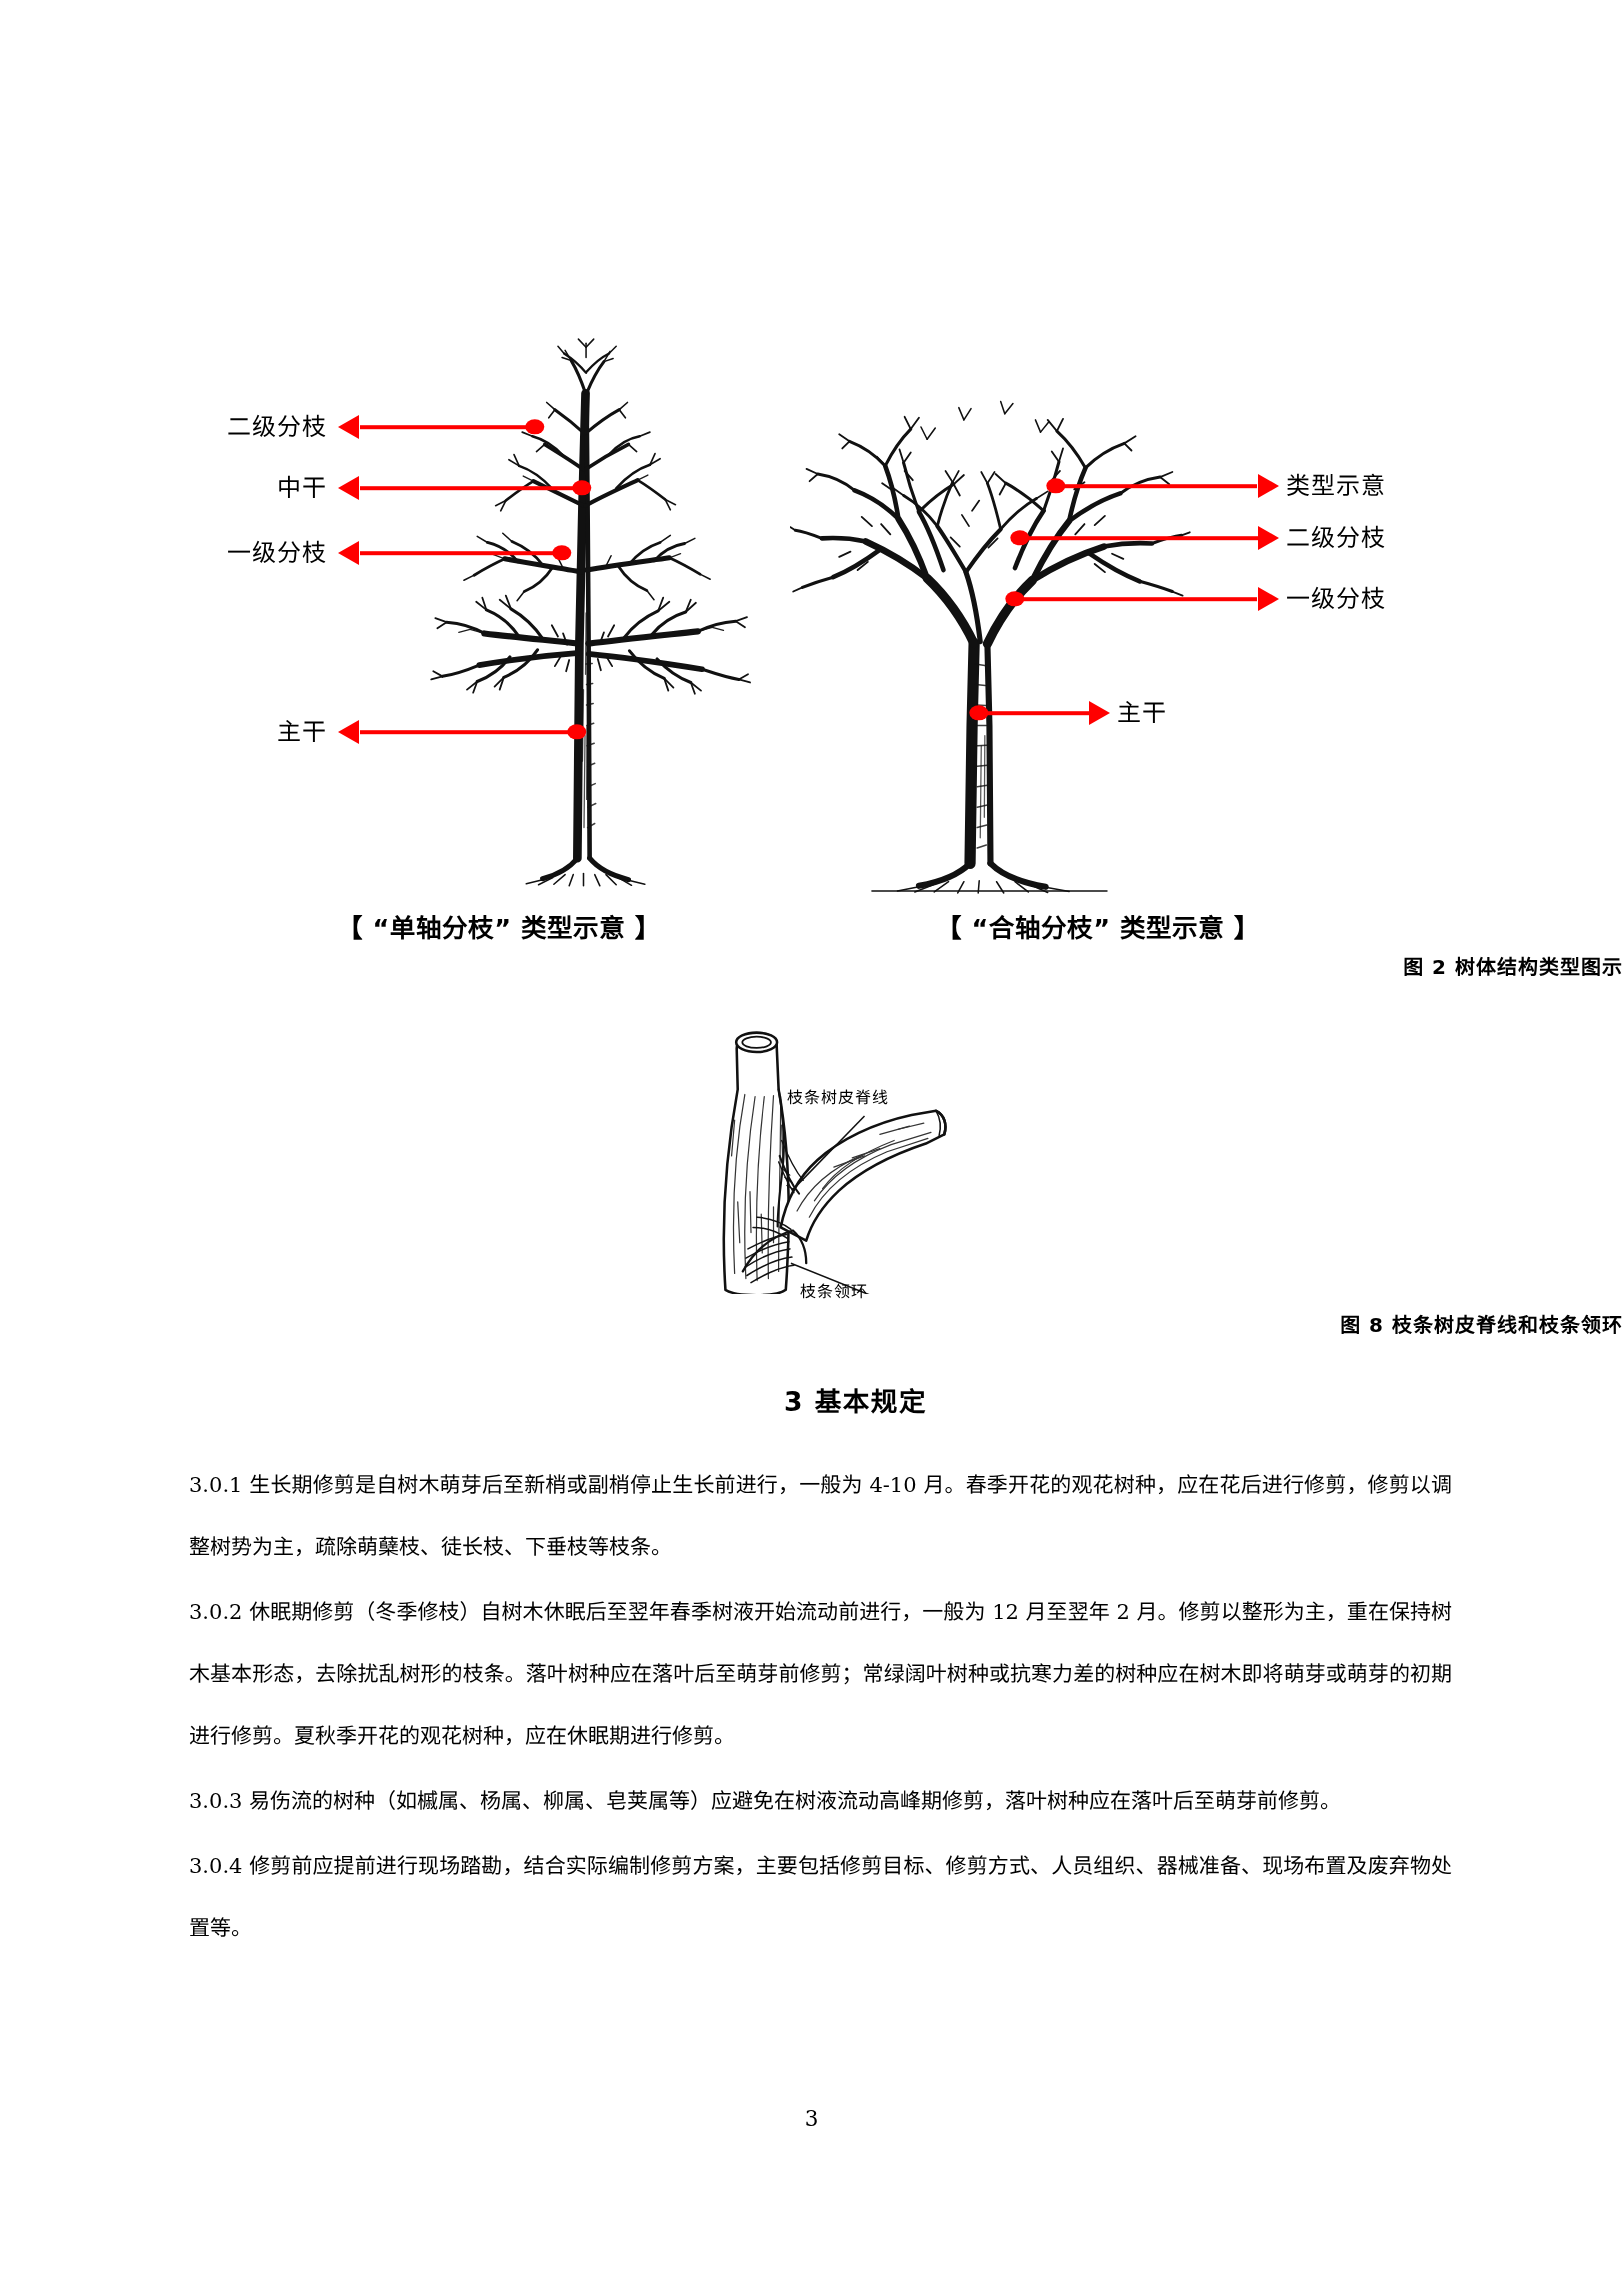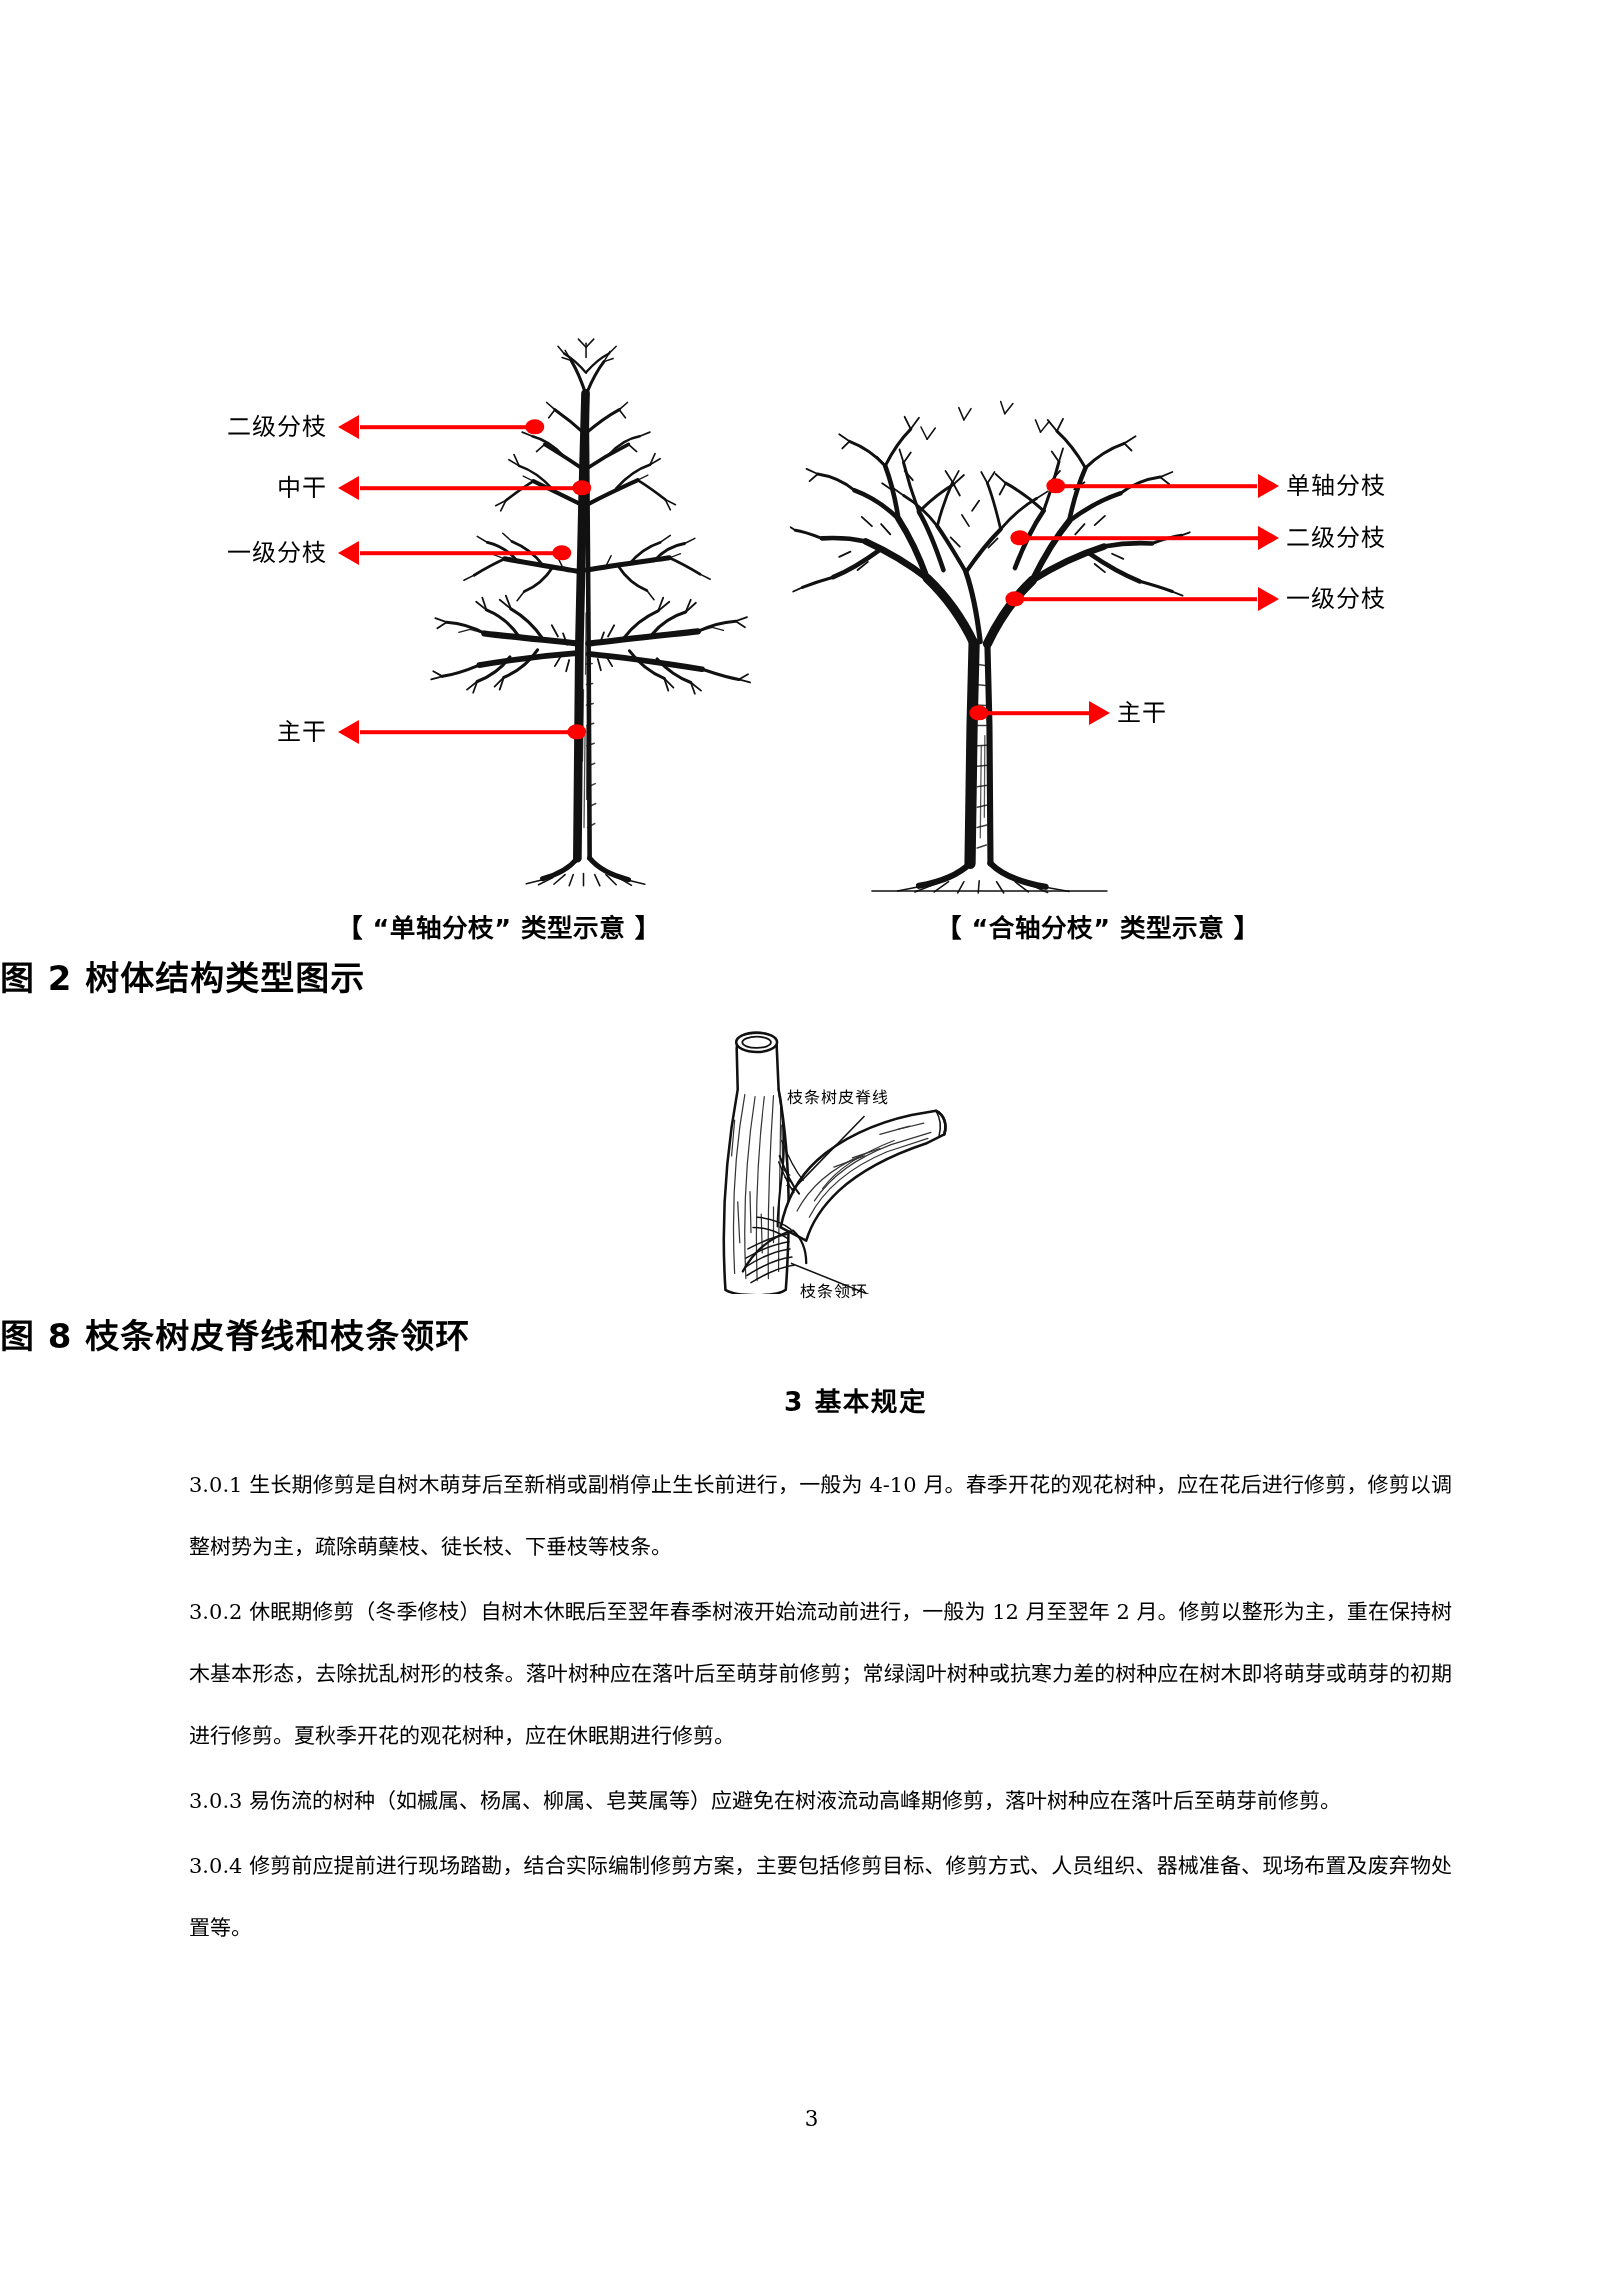--- a/index.html
+++ b/index.html
@@ -41,22 +41,22 @@
     position:absolute; background:#FF0000; border-radius:50%;
     transform:translate(-50%,-50%);
   }
 
   
   .cap-bracket{
     position:absolute; font-size:25.6px; white-space:nowrap; letter-spacing:0.5px;
     font-family:"DejaVu Sans","Liberation Sans",sans-serif; font-weight:700;
   }
   .fig-caption{
-    position:absolute; width:100%; text-align:left;
-    font-size:34px; letter-spacing:1px; font-weight:700;
+    position:absolute; width:100%; text-align:right;
+    font-size:20px; letter-spacing:1px; font-weight:700;
     font-family:"DejaVu Sans","Liberation Sans",sans-serif;
   }
 
   
   #fig3{position:absolute; left:0; top:987px; width:1623px; height:317px;}
   #branch-svg{position:absolute; left:660px; top:0; width:317px; height:307px;}
   .branchlbl{
     position:absolute; font-size:16px; white-space:nowrap; letter-spacing:1px;
     font-family:"DejaVu Sans","Liberation Sans",sans-serif;
   }
@@ -450,21 +450,21 @@
     <div class="dot" style="left:562px; top:267px; width:19.4px; height:15.3px;"></div>
 
     <div class="calloutlbl r" style="left:61px; top:446px; width:266px;">主干</div>
     <div class="ahead left" style="left:338px; top:446px;"></div>
     <div class="leader" style="left:360px; top:446px; width:215px;"></div>
     <div class="dot" style="left:577px; top:446px; width:19.4px; height:15.3px;"></div>
 
     <div class="dot" style="left:1056px; top:200px; width:19.4px; height:15.3px;"></div>
     <div class="leader" style="left:1063px; top:200px; width:194px;"></div>
     <div class="ahead right" style="left:1258px; top:200px;"></div>
-    <div class="calloutlbl l" style="left:1286px; top:200px;">单轴分枝</div>
+    <div class="calloutlbl l" style="left:1286px; top:200px;">类型示意</div>
 
     <div class="dot" style="left:1020px; top:252px; width:19.4px; height:15.3px;"></div>
     <div class="leader" style="left:1028px; top:252px; width:230px;"></div>
     <div class="ahead right" style="left:1258px; top:252px;"></div>
     <div class="calloutlbl l" style="left:1286px; top:252px;">二级分枝</div>
 
     <div class="dot" style="left:1015px; top:313px; width:19.4px; height:15.3px;"></div>
     <div class="leader" style="left:1022px; top:313px; width:235px;"></div>
     <div class="ahead right" style="left:1258px; top:313px;"></div>
     <div class="calloutlbl l" style="left:1286px; top:313px;">一级分枝</div>

